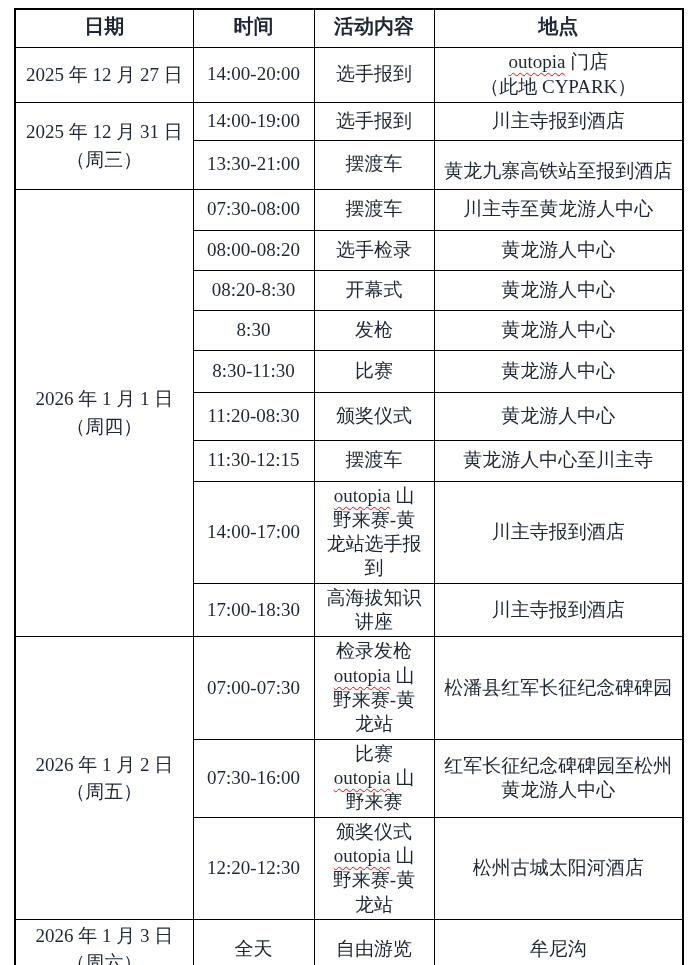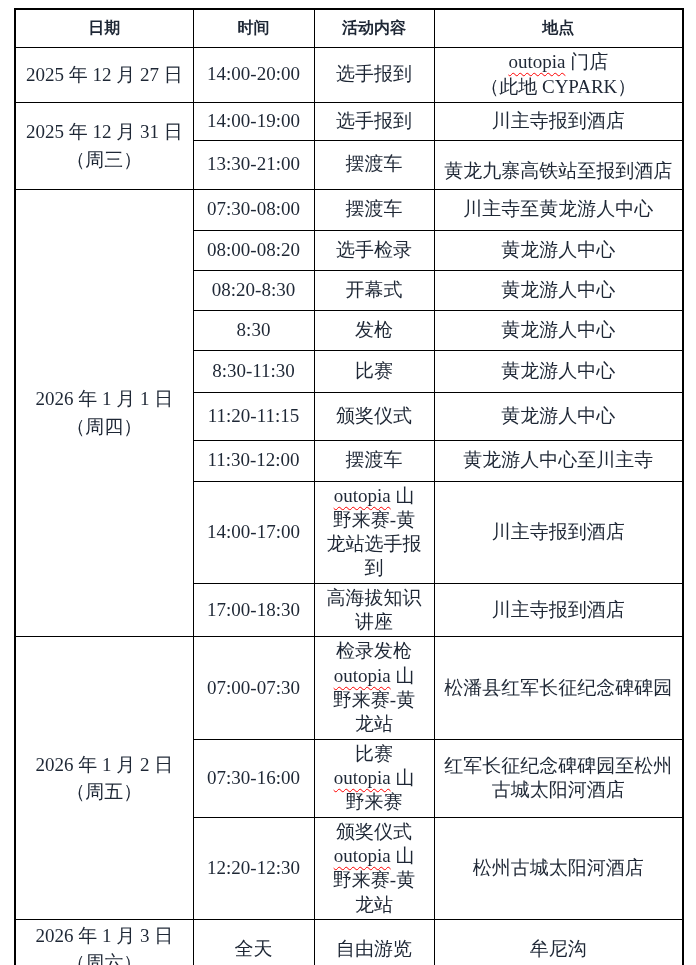--- a/index.html
+++ b/index.html
@@ -34,21 +34,22 @@
     vertical-align: middle;
     padding: 2px 4px;
     font-size: 19px;
     line-height: 1.28;
     white-space: pre-line;
     color: var(--text);
     overflow: hidden;
   }
   th {
     font-weight: bold;
-    font-size: 16px;
+    font-size: 20px;
+    font-family: Liberation Mono, monospace;
   }
   td.date-cell {
     line-height: 1.45;
   }
   td.loc-bottom {
     vertical-align: bottom;
     padding-bottom: 5px;
   }
   
   tr.hdr { height: 38px; }
@@ -132,26 +133,26 @@
         <td>8:30</td>
         <td>发枪</td>
         <td>黄龙游人中心</td>
       </tr>
       <tr class="h42">
         <td>8:30-11:30</td>
         <td>比赛</td>
         <td>黄龙游人中心</td>
       </tr>
       <tr class="h48">
-        <td>11:20-11:15</td>
+        <td>11:20-08:30</td>
         <td>颁奖仪式</td>
         <td>黄龙游人中心</td>
       </tr>
       <tr class="h41">
-        <td>11:30-12:00</td>
+        <td>11:30-12:15</td>
         <td>摆渡车</td>
         <td>黄龙游人中心至川主寺</td>
       </tr>
       <tr class="h100">
         <td>14:00-17:00</td>
         <td><span class="misspell">outopia</span> 山
 野来赛-黄
 龙站选手报
 到</td>
         <td>川主寺报到酒店</td>
@@ -171,21 +172,21 @@
 野来赛-黄
 龙站</td>
         <td>松潘县红军长征纪念碑碑园</td>
       </tr>
       <tr class="h77">
         <td>07:30-16:00</td>
         <td>比赛
 <span class="misspell">outopia</span> 山
 野来赛</td>
         <td>红军长征纪念碑碑园至松州
-古城太阳河酒店</td>
+黄龙游人中心</td>
       </tr>
       <tr class="h100">
         <td>12:20-12:30</td>
         <td>颁奖仪式
 <span class="misspell">outopia</span> 山
 野来赛-黄
 龙站</td>
         <td>松州古城太阳河酒店</td>
       </tr>
       <tr class="h50">

